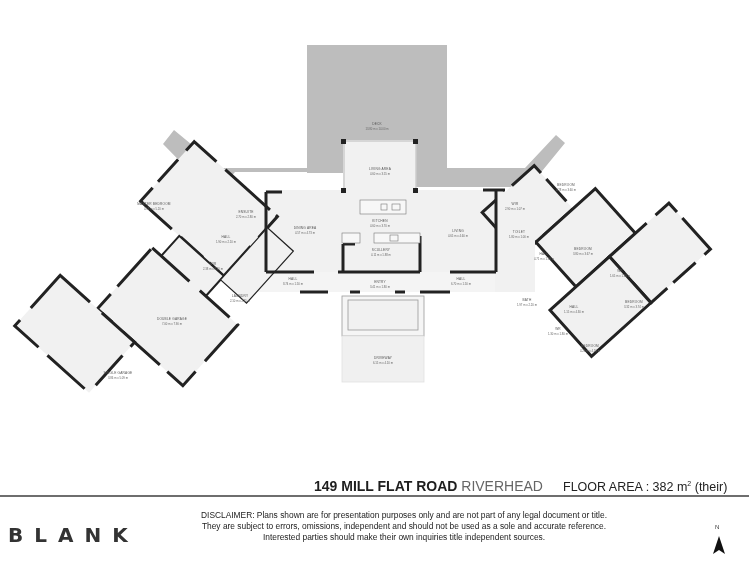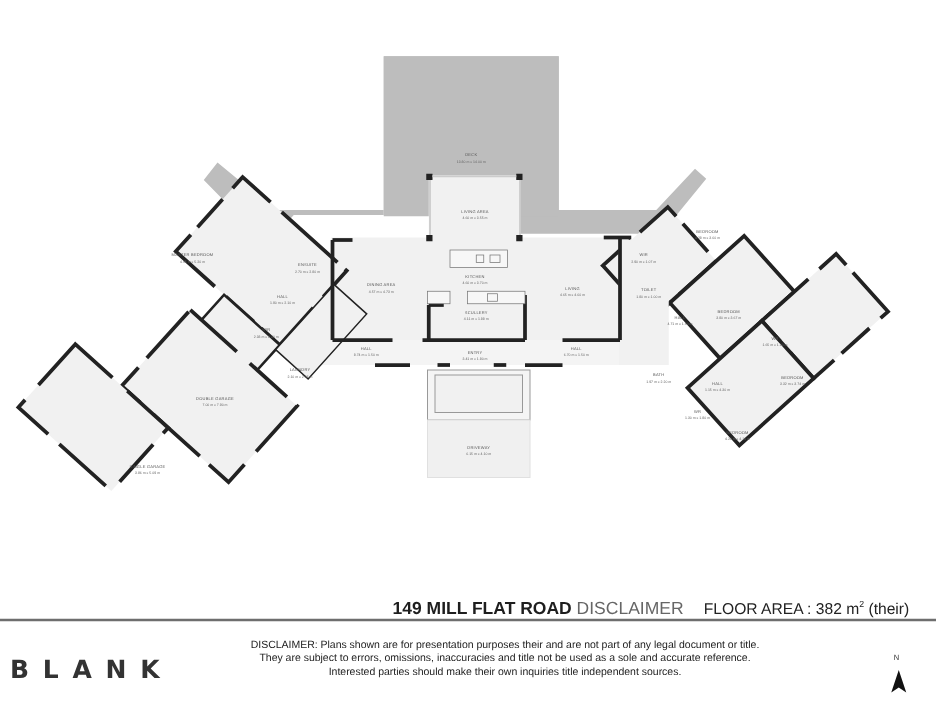--- a/index.html
+++ b/index.html
@@ -186,37 +186,37 @@
     <text class="room-label" x="558" y="330">WR</text>
     <text class="room-dim" x="558" y="335">1.30 m x 1.80 m</text>
 
     <text class="room-label" x="590" y="347">BEDROOM</text>
     <text class="room-dim" x="590" y="352">4.20 m x 4.10 m</text>
   </g>
 </svg>
 
 <div class="address">
   <b>149 MILL FLAT ROAD</b>
-  <span class="suburb">DISCLAIMER</span>
+  <span class="suburb">RIVERHEAD</span>
 </div>
 
 <div class="floor-area">
   <span>FLOOR AREA : 382 m</span><sup>2</sup><span> (their)</span>
 </div>
 
 <div class="divider"></div>
 
 <div class="logo">
   <div class="l1">BLANK</div>
   <div class="l2">MASTER</div>
 </div>
 
 <div class="disclaimer">
-  <div>DISCLAIMER: Plans shown are for presentation purposes their and are not part of any legal document or title.</div>
-  <div>They are subject to errors, omissions, inaccuracies and title not be used as a sole and accurate reference.</div>
+  <div>DISCLAIMER: Plans shown are for presentation purposes only and are not part of any legal document or title.</div>
+  <div>They are subject to errors, omissions, independent and should not be used as a sole and accurate reference.</div>
   <div>Interested parties should make their own inquiries title independent sources.</div>
 </div>
 
 <div class="north">
   <span class="n-letter">N</span>
   <svg width="18" height="32" viewBox="0 0 18 32" style="position:absolute;left:0;top:0;">
     <polygon points="9,12 15,30 9,26 3,30" fill="#111"></polygon>
   </svg>
 </div>
 

